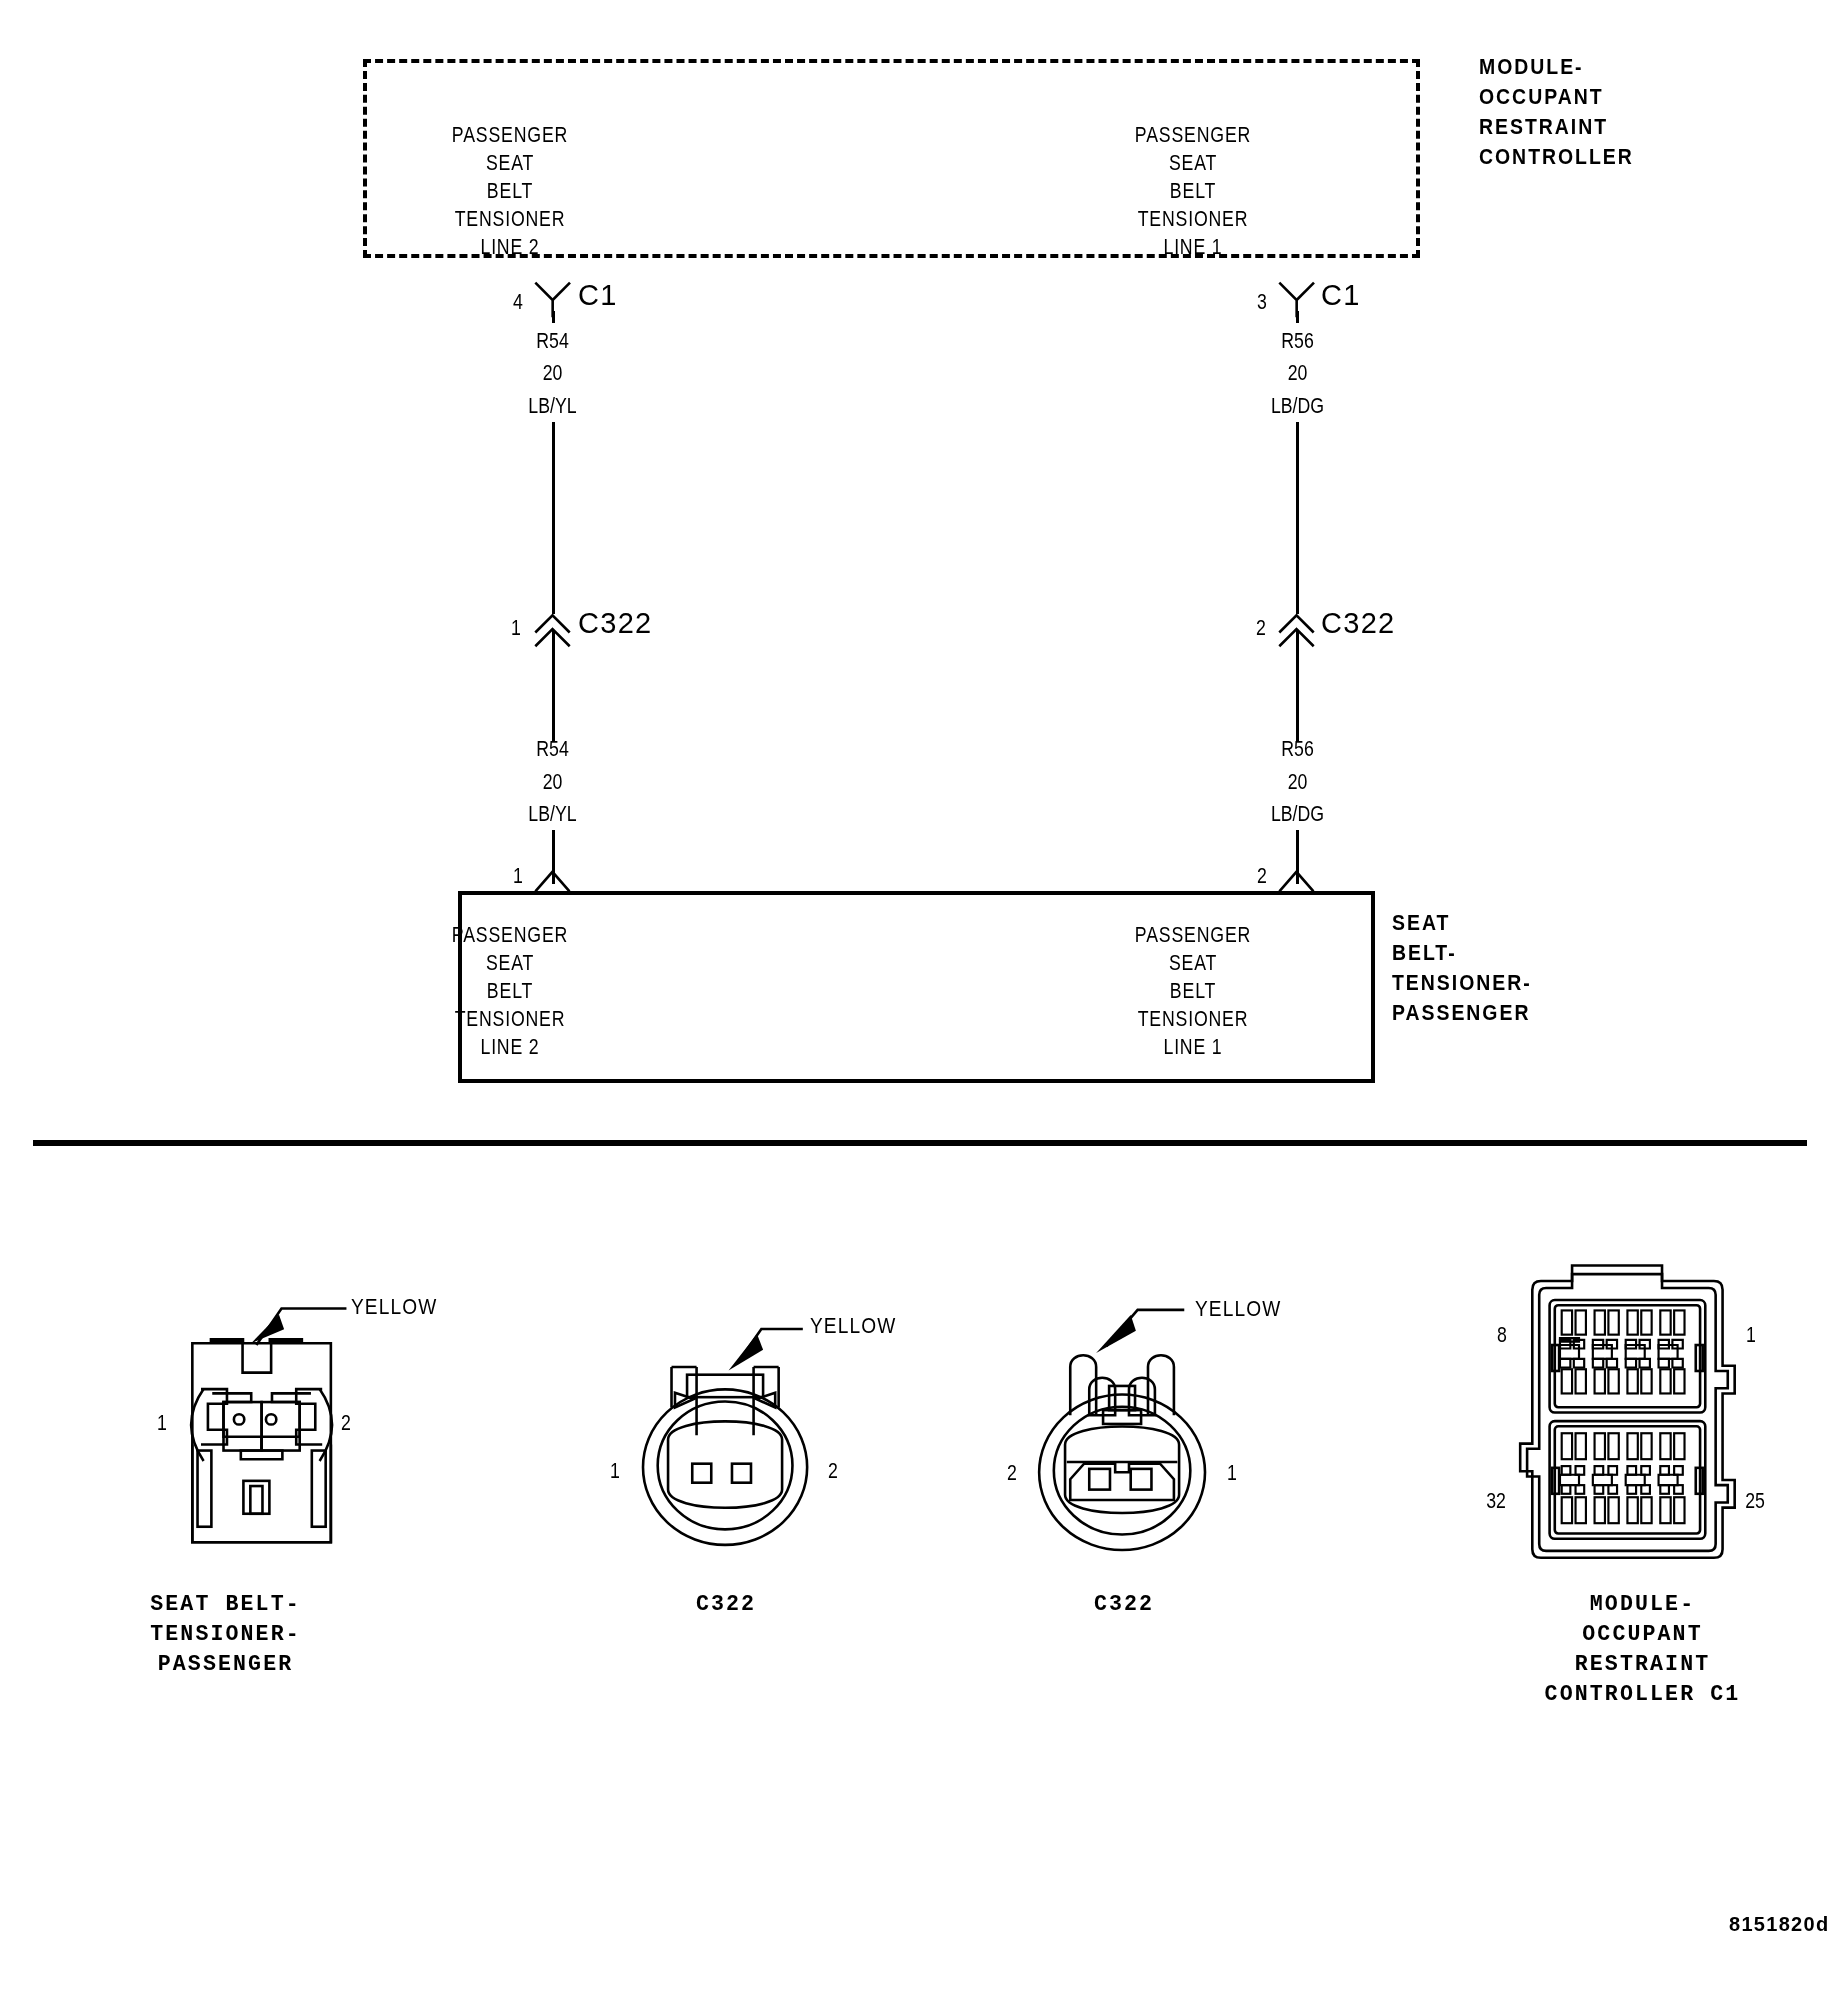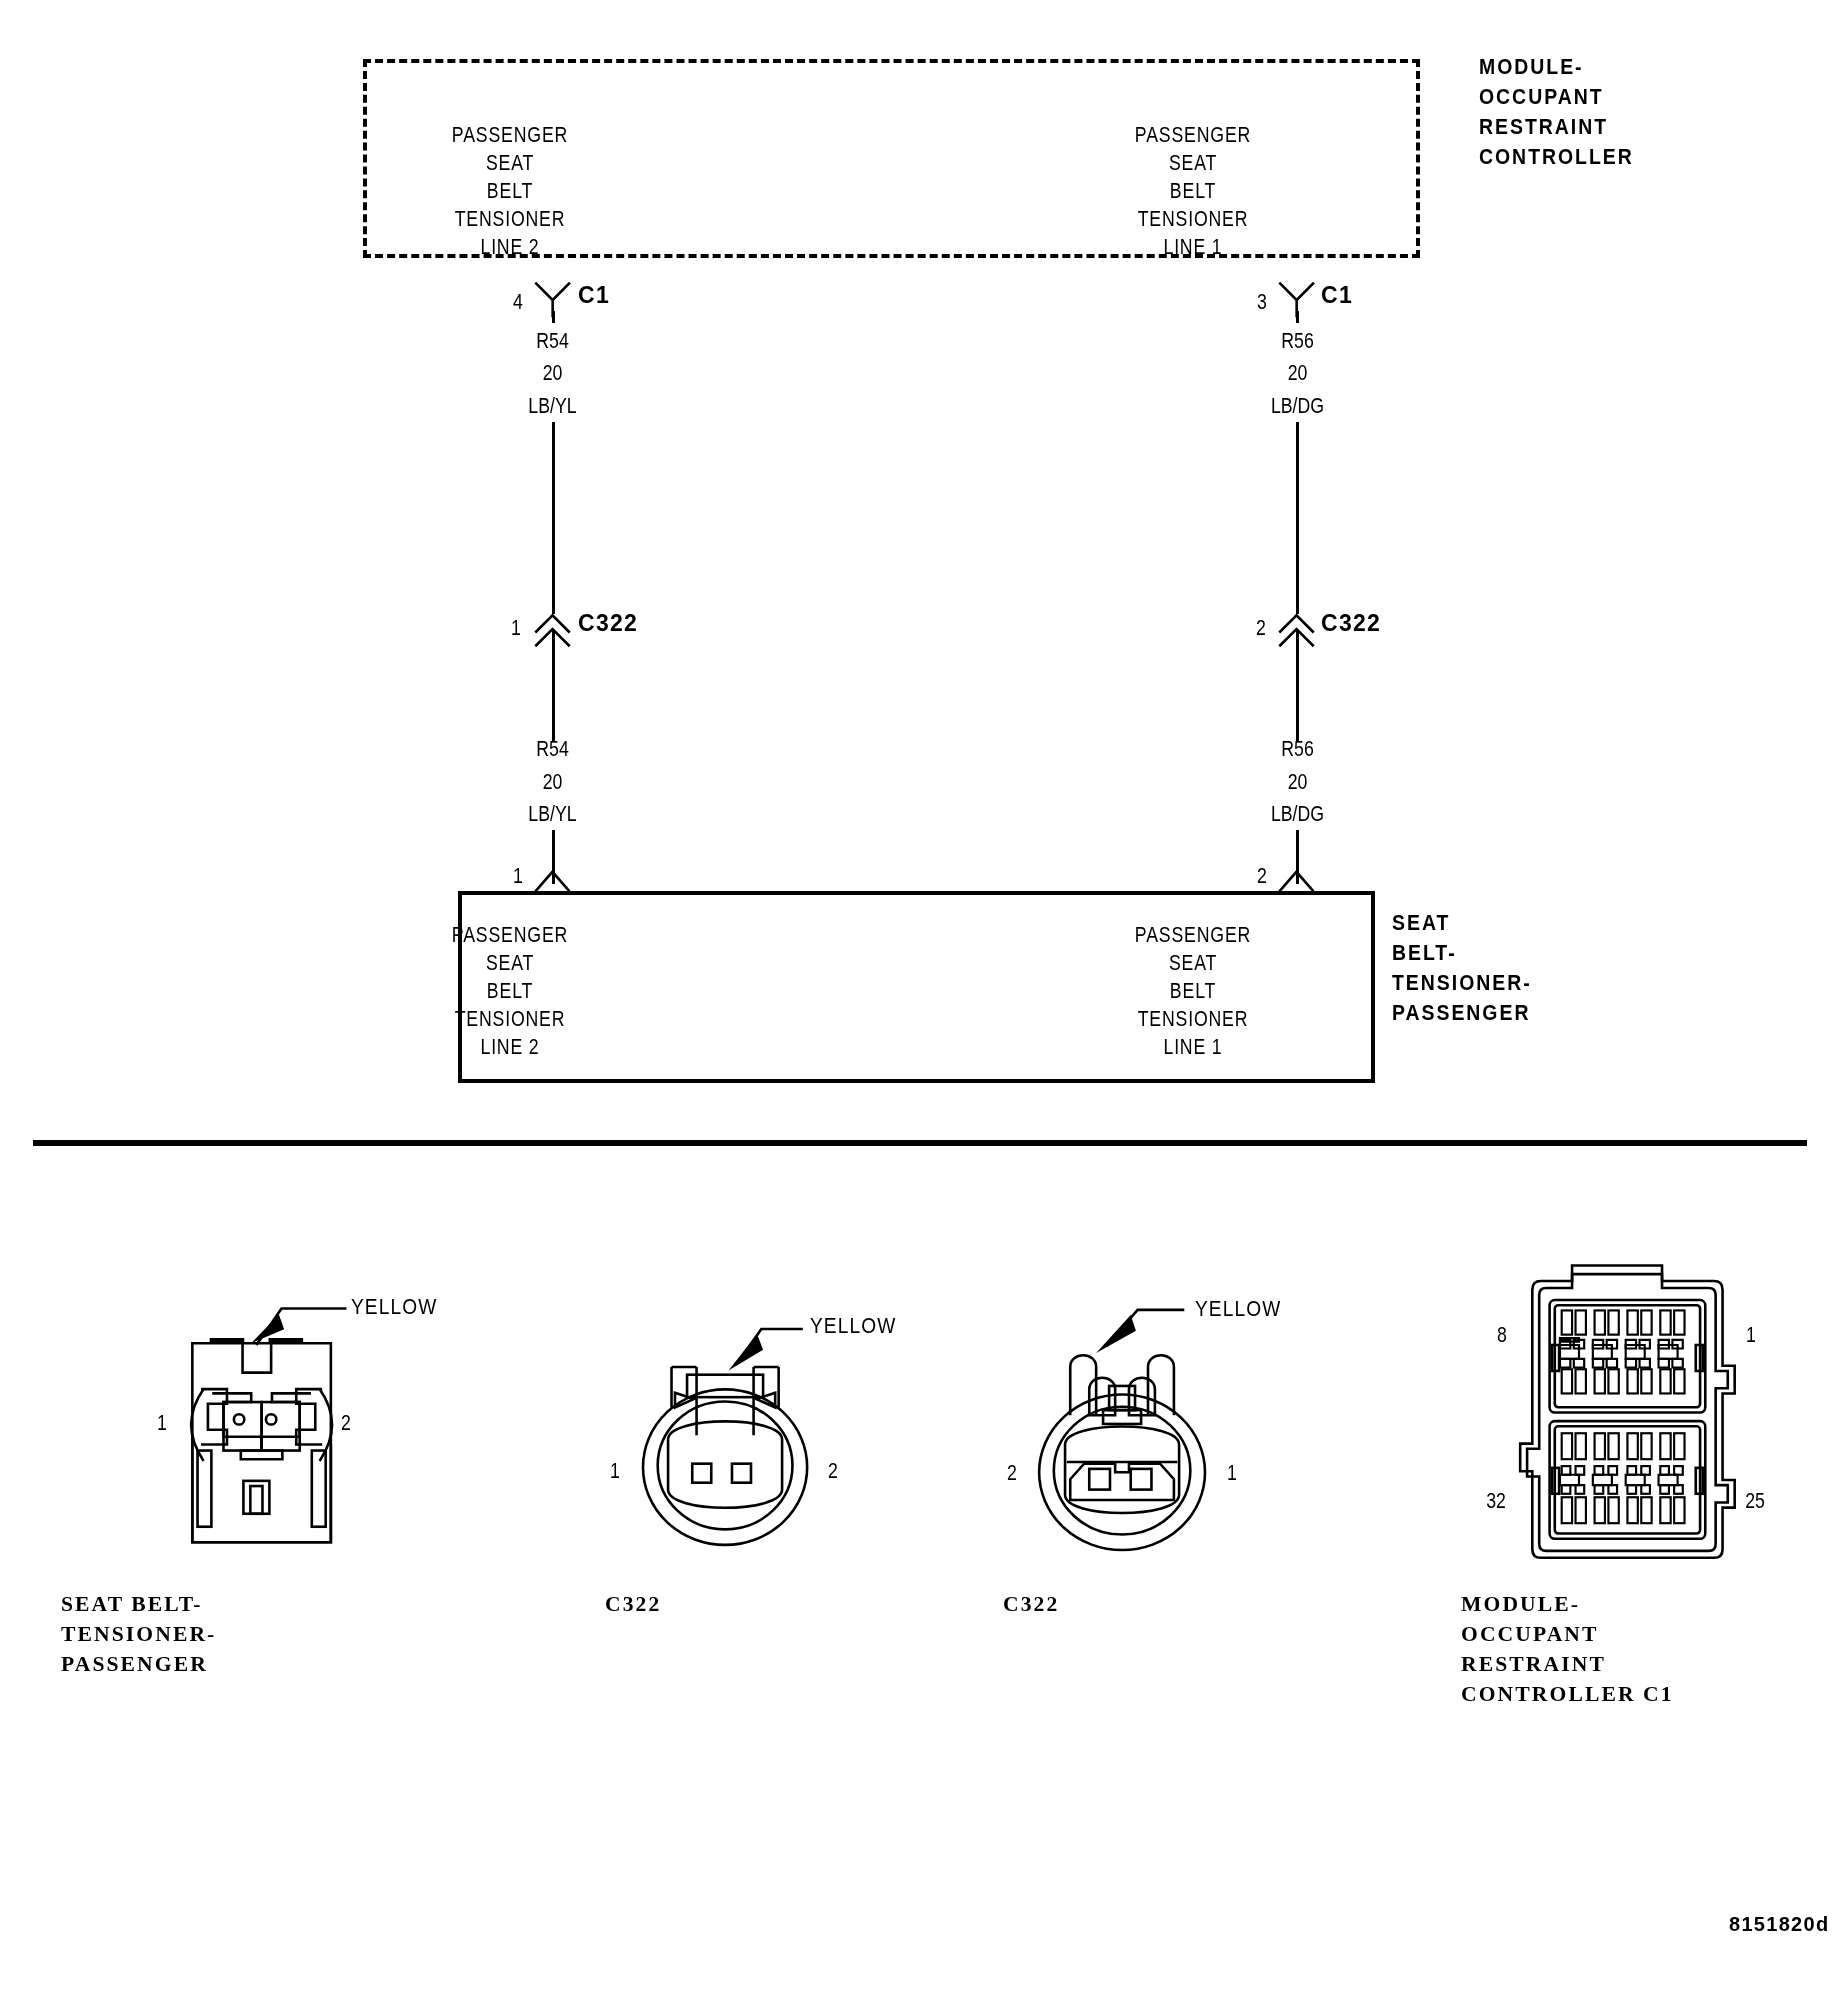--- a/index.html
+++ b/index.html
@@ -35,39 +35,39 @@
     font-family: "Liberation Sans", sans-serif;
     font-weight: bold;
     font-size: 21.6px;
     letter-spacing: 2.2px;
     line-height: 30px;
     white-space: pre;
     transform: scaleX(0.9);
     transform-origin: left top;
   }
   .bold-center {
-    font-family: Liberation Serif, serif;
+    font-family: Liberation Mono, monospace;
     font-weight: bold;
     font-size: 21.6px;
     letter-spacing: 2.1px;
     line-height: 30px;
-    text-align: left;
+    text-align: center;
     white-space: pre;
   }
   .pin-num {
     font-family: "Liberation Sans", sans-serif;
     font-size: 21.6px;
     line-height: 21.6px;
     white-space: pre;
     transform: scaleX(0.82);
   }
   .conn-tag {
     font-family: "Liberation Sans", sans-serif;
-    font-weight: bold;
-    font-size: 23px;
+    font-weight: normal;
+    font-size: 29px;
     letter-spacing: 1.3px;
     line-height: 23px;
     white-space: pre;
   }
   .wire-txt {
     font-family: "Liberation Sans", sans-serif;
     font-size: 21.6px;
     line-height: 28px;
     text-align: center;
     white-space: pre;

